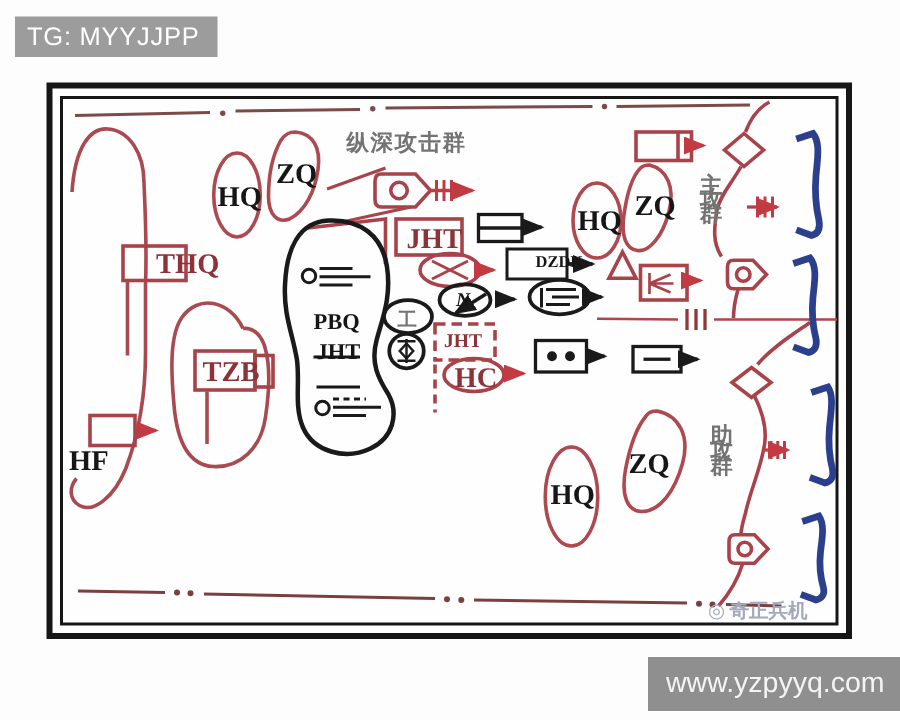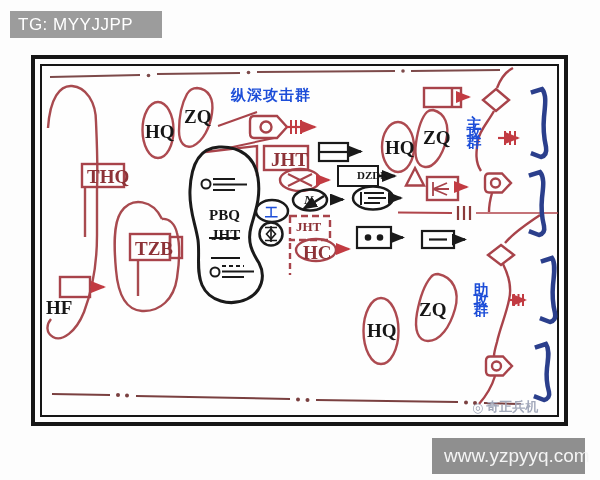--- a/index.html
+++ b/index.html
@@ -1,28 +1,28 @@
 <!DOCTYPE html>
 <html><head>
 <meta charset="utf-8">
 <style>
   html,body{margin:0;padding:0;background:#ffffff;}
   .stage{position:relative;width:600px;height:480px;background:#fdfdfd;overflow:hidden;
          font-family:"Liberation Serif",serif;}
   .art{position:absolute;left:0;top:0;}
   .top-badge{position:absolute;left:10px;top:11px;height:27px;background:#9c9c9c;color:#ffffff;
          font-family:"Liberation Sans",sans-serif;font-size:17px;line-height:27px;
-         padding:0 29px 0 8px;letter-spacing:.5px;}
-  .bottom-badge{position:absolute;left:432px;top:438px;width:153px;height:36px;background:#8f8f8f;
+         padding:0 12px 0 8px;letter-spacing:.5px;}
+  .bottom-badge{position:absolute;left:432px;top:438px;width:168px;height:36px;background:#8f8f8f;
          color:#f4f4f4;font-family:"Liberation Sans",sans-serif;font-size:19px;display:flex;
          align-items:center;padding-left:12px;box-sizing:border-box;}
   .lbl{position:absolute;font-weight:bold;color:#161616;white-space:nowrap;font-size:19px;}
   .maroon{color:#8d3237;}
   .u{border-bottom:2px solid #161616;padding-bottom:13px;}
-  .cjk{font-family:"DejaVu Sans",sans-serif;font-weight:bold;color:#1d4ed8;}
+  .cjk{font-family:"DejaVu Sans",sans-serif;font-weight:bold;color:#737373;}
   .deep{font-size:15px;letter-spacing:1px;}
   .vtext{writing-mode:vertical-rl;text-orientation:upright;letter-spacing:10px;font-size:15px;}
   .n-glyph{font-style:italic;font-size:13px;}
   .wm{position:absolute;left:472px;top:398px;color:#a3a9bb;font-size:13px;font-weight:bold;
       display:flex;gap:3px;align-items:center;font-family:"DejaVu Sans",sans-serif;}
 </style>
 </head>
 <body>
 
 <div class="stage">
@@ -176,21 +176,21 @@
   <g stroke="#2b3f8c" stroke-width="4.5" fill="none" stroke-linecap="square">
     <path d="M533,92 L542,89 C547,95 545,106 544,117 C543,128 544,138 546,147 C547,153 545,156 541,157 L533,154"></path>
     <path d="M531,175 L540,172 C545,178 543,188 542,198 C541,208 542,218 544,226 C545,231 543,234 539,235 L531,232"></path>
     <path d="M543,261 L552,258 C556,264 554,274 553,285 C552,296 553,305 555,313 C556,318 554,321 550,322 L542,319"></path>
     <path d="M537,347 L546,344 C550,350 548,359 547,368 C546,377 547,385 549,392 C550,396 548,399 544,400 L536,397"></path>
   </g>
 </svg>
 
   <div class="lbl" style="left:145px;top:121px;">HQ</div>
   <div class="lbl" style="left:184px;top:106px;">ZQ</div>
-  <div class="lbl maroon" style="left:87px;top:166px;">THQ</div>
+  <div class="lbl maroon" style="left:104px;top:166px;">THQ</div>
   <div class="lbl maroon" style="left:135px;top:238px;">TZB</div>
   <div class="lbl" style="left:46px;top:297px;">HF</div>
   <div class="lbl maroon" style="left:271px;top:149px;">JHT</div>
   <div class="lbl u" style="left:209px;top:207px;font-size:15px;">PBQ</div>
   <div class="lbl u" style="left:211px;top:227px;font-size:15px;">JHT</div>
   <div class="lbl maroon" style="left:296px;top:219px;font-size:13px;">JHT</div>
   <div class="lbl maroon" style="left:303px;top:242px;">HC</div>
   <div class="lbl" style="left:343px;top:169px;font-size:11px;margin-left:14px;">DZDK</div>
   <div class="lbl" style="left:385px;top:137px;">HQ</div>
   <div class="lbl" style="left:423px;top:127px;">ZQ</div>

